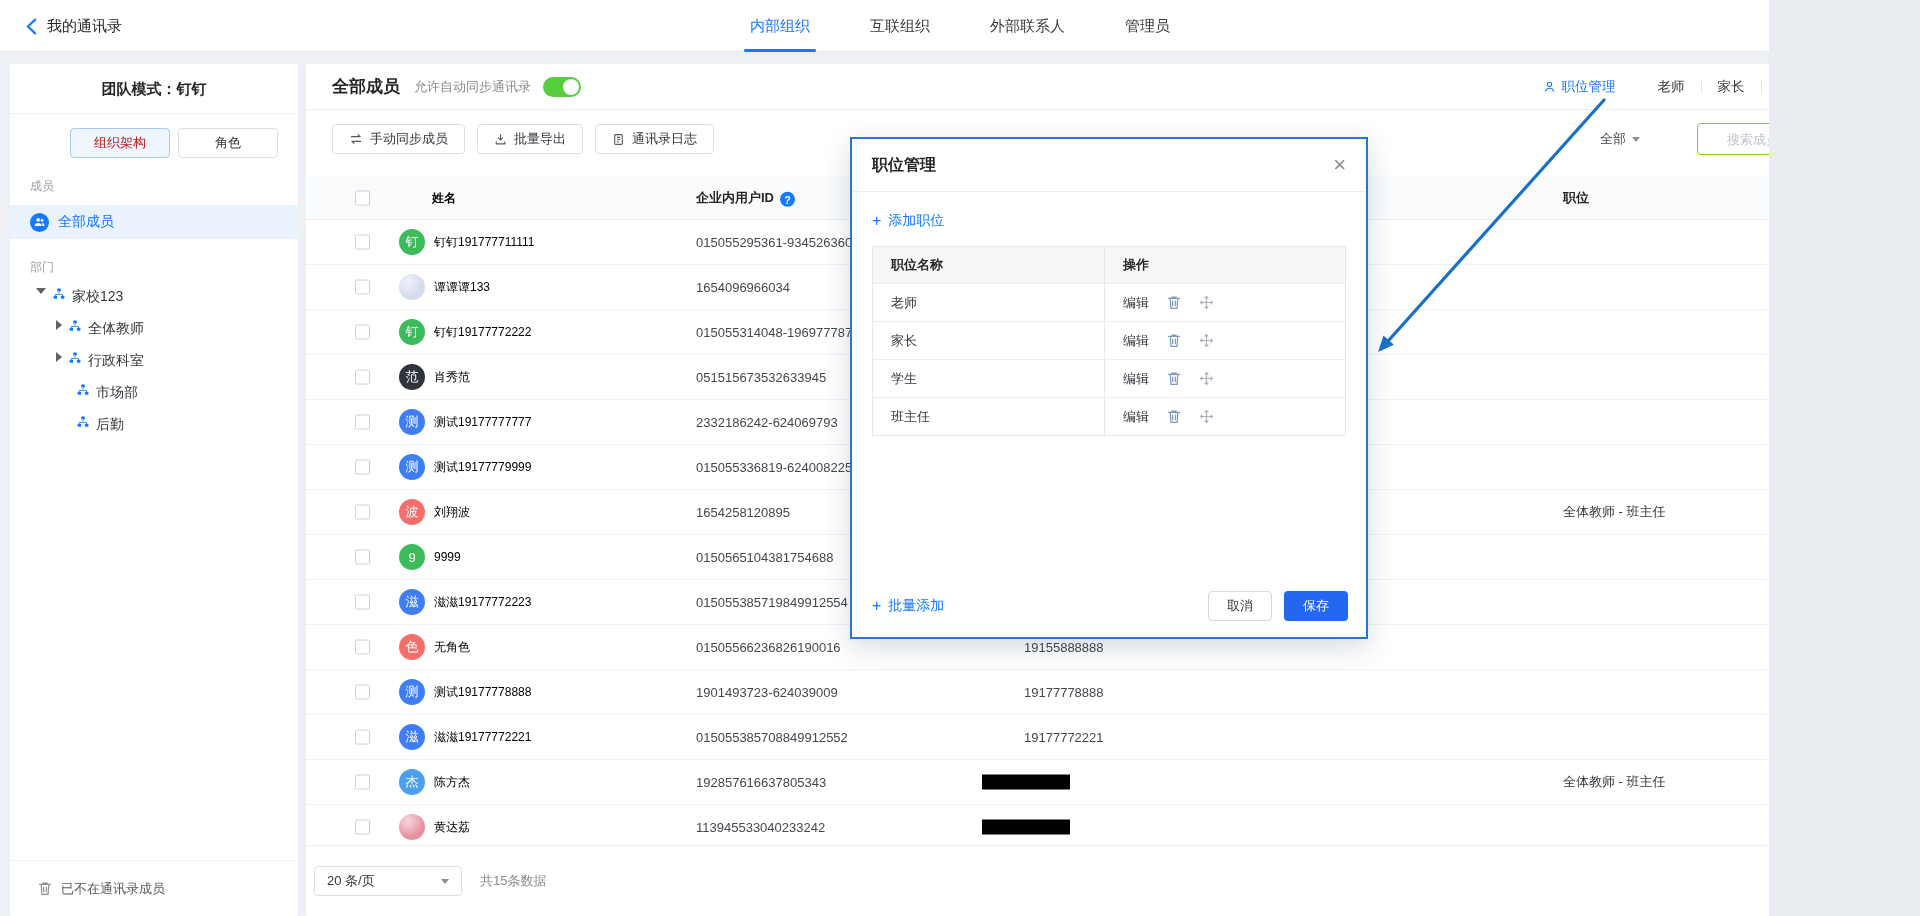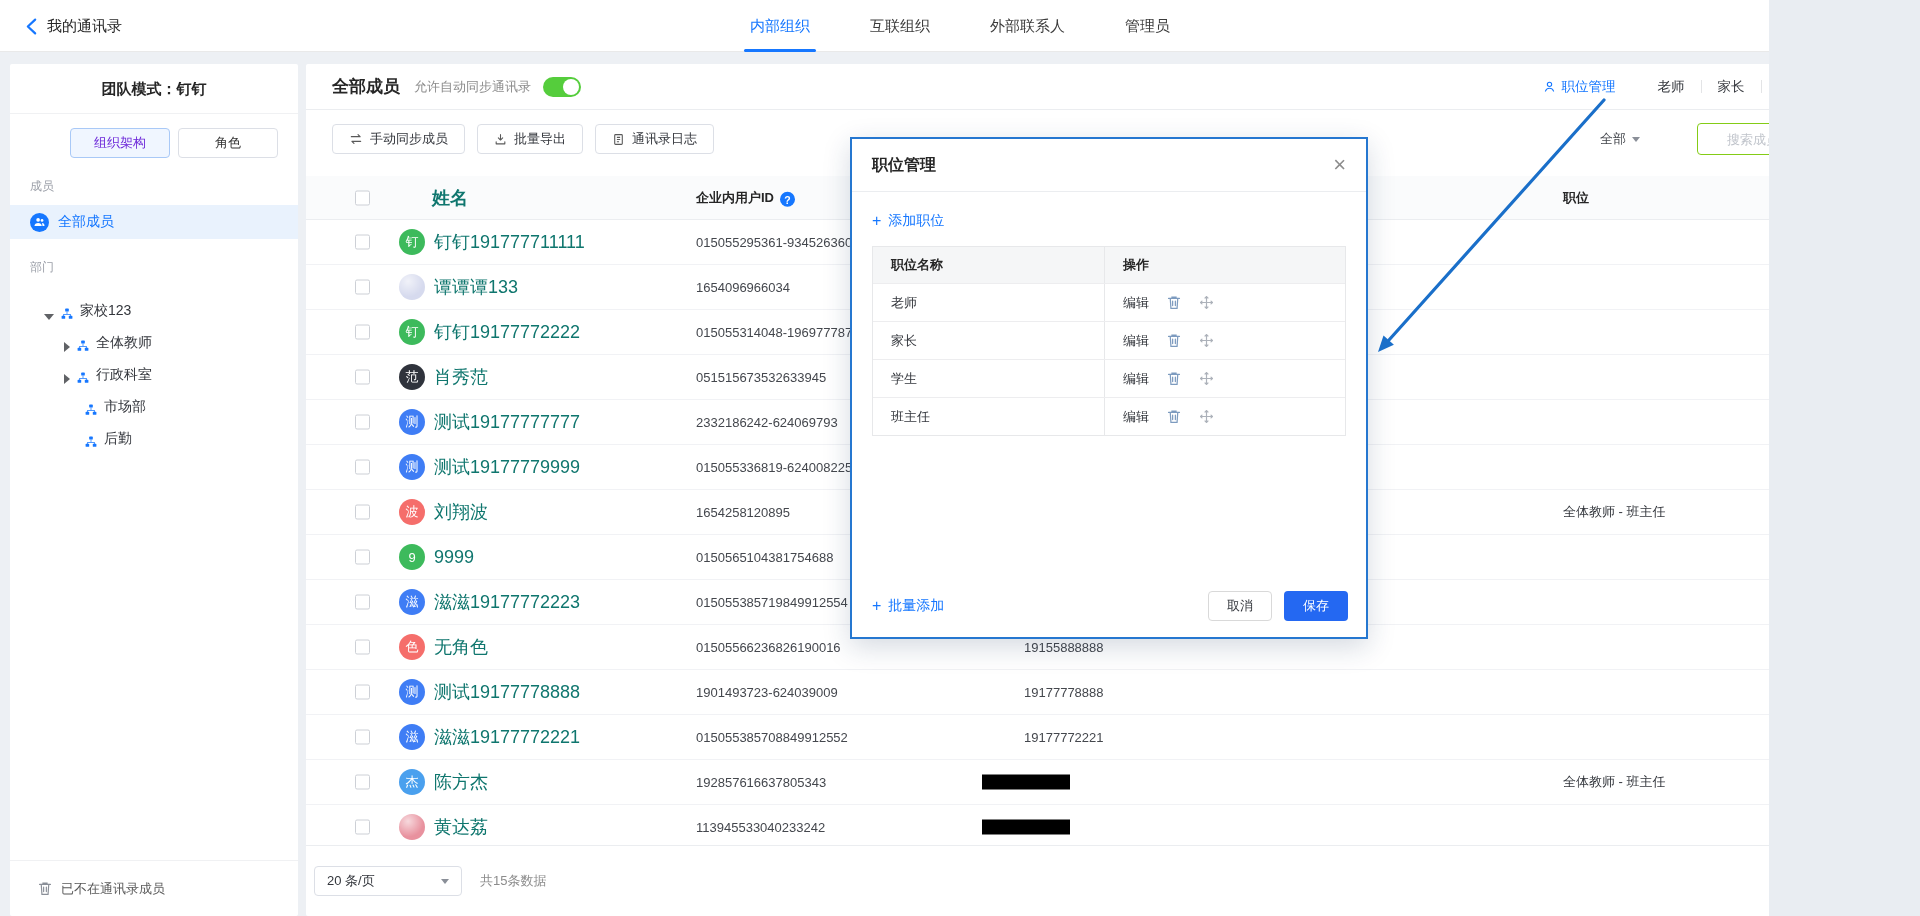--- a/index.html
+++ b/index.html
@@ -20,26 +20,26 @@
   .bell-wrap { position:relative; display:flex; }
   .bell-dot { position:absolute; top:-2px; right:-2px; width:8px; height:8px; background:#f5483b; border-radius:50%; }
   .top-avatar { width:30px; height:30px; border-radius:50%; background:#4e8df6; color:#fff; font-size:13px; display:flex; align-items:center; justify-content:center; }
 
   
   .sidebar { position:absolute; left:10px; top:64px; width:288px; height:852px; background:#fff; border-radius:2px; }
   .team-mode { padding-top:16px; text-align:center; font-size:15px; font-weight:bold; color:#262626; }
   .side-div { margin-top:14px; border-bottom:1px solid #f0f1f3; }
   .seg { display:flex; gap:8px; padding:14px 20px 0 20px; }
   .seg-btn { flex:1; height:30px; border:1px solid #dcdfe6; border-radius:4px; background:#fff; font-size:13px; color:#333; display:flex; align-items:center; justify-content:center; cursor:pointer; }
-  .seg-btn.active { color:#6d28d9; border-color:#a9c9f7; background:#f0f6ff;margin-left:40px; }
+  .seg-btn.active { color:#b91c1c; border-color:#a9c9f7; background:#f0f6ff;margin-left:40px; }
   .side-label { margin:20px 20px 0 20px; font-size:12px; color:#9b9fa8; }
   .all-members { margin-top:10px; height:34px; display:flex; align-items:center; gap:9px; padding-left:20px; background:#e9f2fd; color:#1677ff; font-size:14px; cursor:pointer; }
   .people-ic { width:19px; height:19px; border-radius:50%; background:#1677ff; display:flex; align-items:center; justify-content:center; }
   .tree { margin-top:12px; }
-  .tree-row { height:32px; display:flex; align-items:flex-end; gap:7px; font-size:14px; color:#33363c; cursor:pointer;margin-left:8px; }
+  .tree-row { height:32px; display:flex; align-items:flex-start; gap:7px; font-size:14px; color:#33363c; cursor:pointer; }
   .tree-row.lv0 { padding-left:26px; }
   .tree-row.lv1 { padding-left:46px; }
   .tree-row.leaf { padding-left:67px; }
   .caret { width:0; height:0; display:inline-block; }
   .caret.down { border-left:5px solid transparent; border-right:5px solid transparent; border-top:6px solid #606266; }
   .caret.right { border-top:5px solid transparent; border-bottom:5px solid transparent; border-left:6px solid #606266; }
   .side-foot { position:absolute; bottom:0; left:0; width:100%; height:56px; border-top:1px solid #f0f1f3; display:flex; align-items:center; gap:9px; padding-left:28px; font-size:13px; color:#595959; cursor:pointer; }
 
   
   .main-card { position:absolute; left:306px; top:64px; width:1606px; height:852px; background:#fff; border-radius:2px; }
@@ -60,21 +60,21 @@
   .filter-all { display:flex; align-items:center; gap:6px; font-size:13px; color:#44474d; cursor:pointer; }
   .dd-caret { width:0; height:0; border-left:4.5px solid transparent; border-right:4.5px solid transparent; border-top:5.5px solid #8a8f98; }
   .search-box { width:205px; height:32px; border:1px solid #84cc16; border-radius:4px; display:flex; align-items:center; gap:7px; padding:0 22px; background:#fff;margin-left:41px; }
   .search-box input { border:none; outline:none; flex:1; font-size:13px; color:#333; font-family:inherit; }
   .search-box input::placeholder { color:#bfc3ca; }
 
   .thead { position:absolute; top:112px; left:0; right:0; height:44px; background:#fafbfc; border-bottom:1px solid #ebedf0; font-weight:bold; font-size:13.5px; color:#262626; }
   .rows { position:absolute; top:156px; left:0; right:0; bottom:71px; overflow:hidden; }
   .mrow { position:relative; height:45px; border-bottom:1px solid #f1f2f5; background:#fff; }
   .cell { position:absolute; top:50%; transform:translateY(-50%); white-space:nowrap; }
-  .c-cb { left:49px; } .c-av { left:93px; } .c-name { left:128px; font-size:18px; color:#0f766e; }
+  .c-cb { left:49px; } .c-av { left:93px; } .c-name { left:128px; font-size:12px; color:#000000; }
   .c-id { left:390px; font-size:13px; color:#44474d; } .c-ph { left:718px; font-size:13px; color:#44474d; }
   .c-pos { left:1257px; font-size:13px; color:#33363c; }
   .c-red { left:676px; width:88px; height:15px; background:#000; }
   .c-gear { right:36px; left:auto; display:flex; }
   .cb { display:block; width:15px; height:15px; border:1px solid #cdd0d6; border-radius:2px; background:#fff; cursor:pointer; }
   .avatar { width:26px; height:26px; border-radius:50%; color:#fff; font-size:13px; display:flex; align-items:center; justify-content:center; }
   .avatar.img { background-image:radial-gradient(circle at 35% 28%, rgba(255,255,255,.65), rgba(255,255,255,0) 62%); }
   .q-badge { display:inline-flex; width:15px; height:15px; border-radius:50%; background:#1677ff; color:#fff; font-size:10.5px; align-items:center; justify-content:center; margin-left:6px; vertical-align:-2px; font-weight:bold; }
 
   .mfoot { position:absolute; bottom:0; left:0; right:0; height:71px; border-top:1px solid #ebedf0; display:flex; align-items:center; padding:0 10px 0 8px; }

